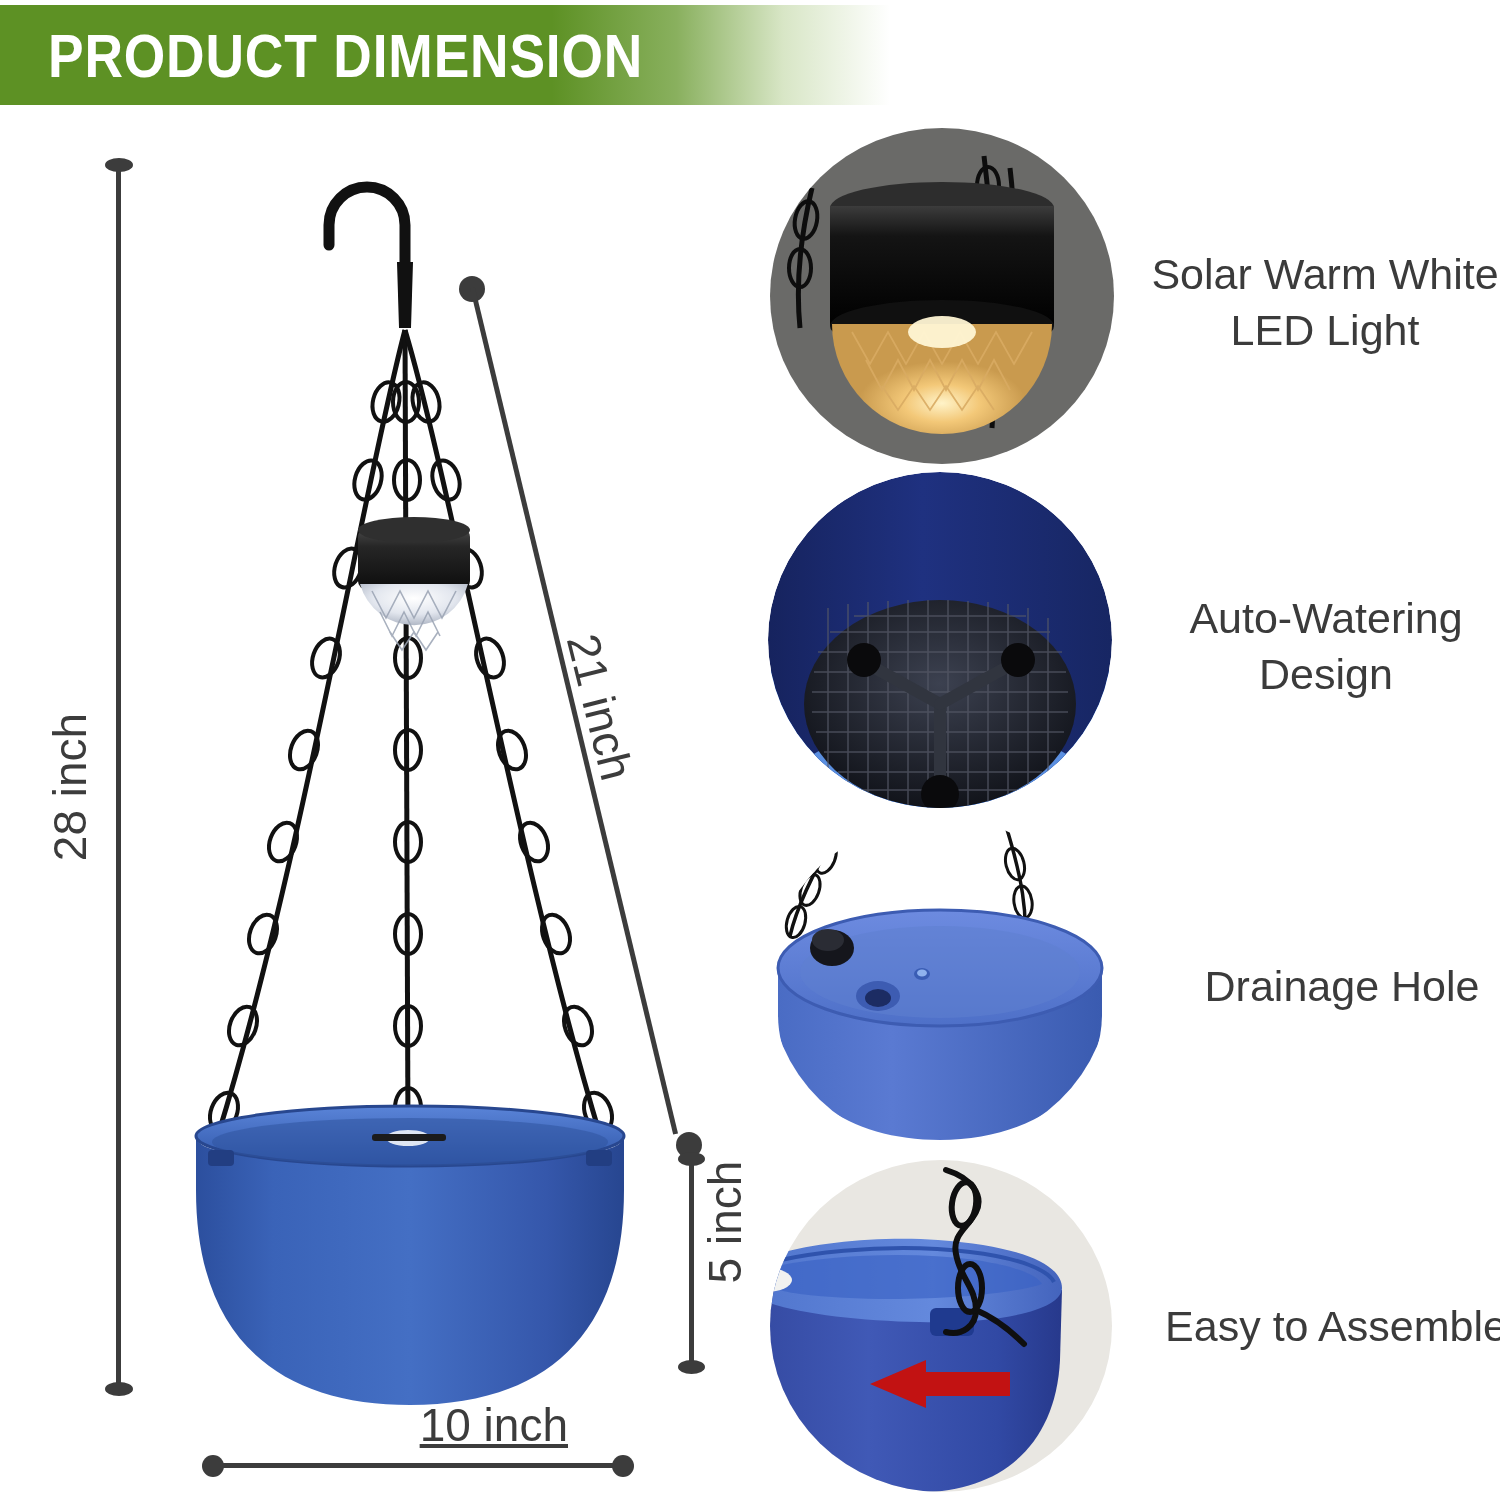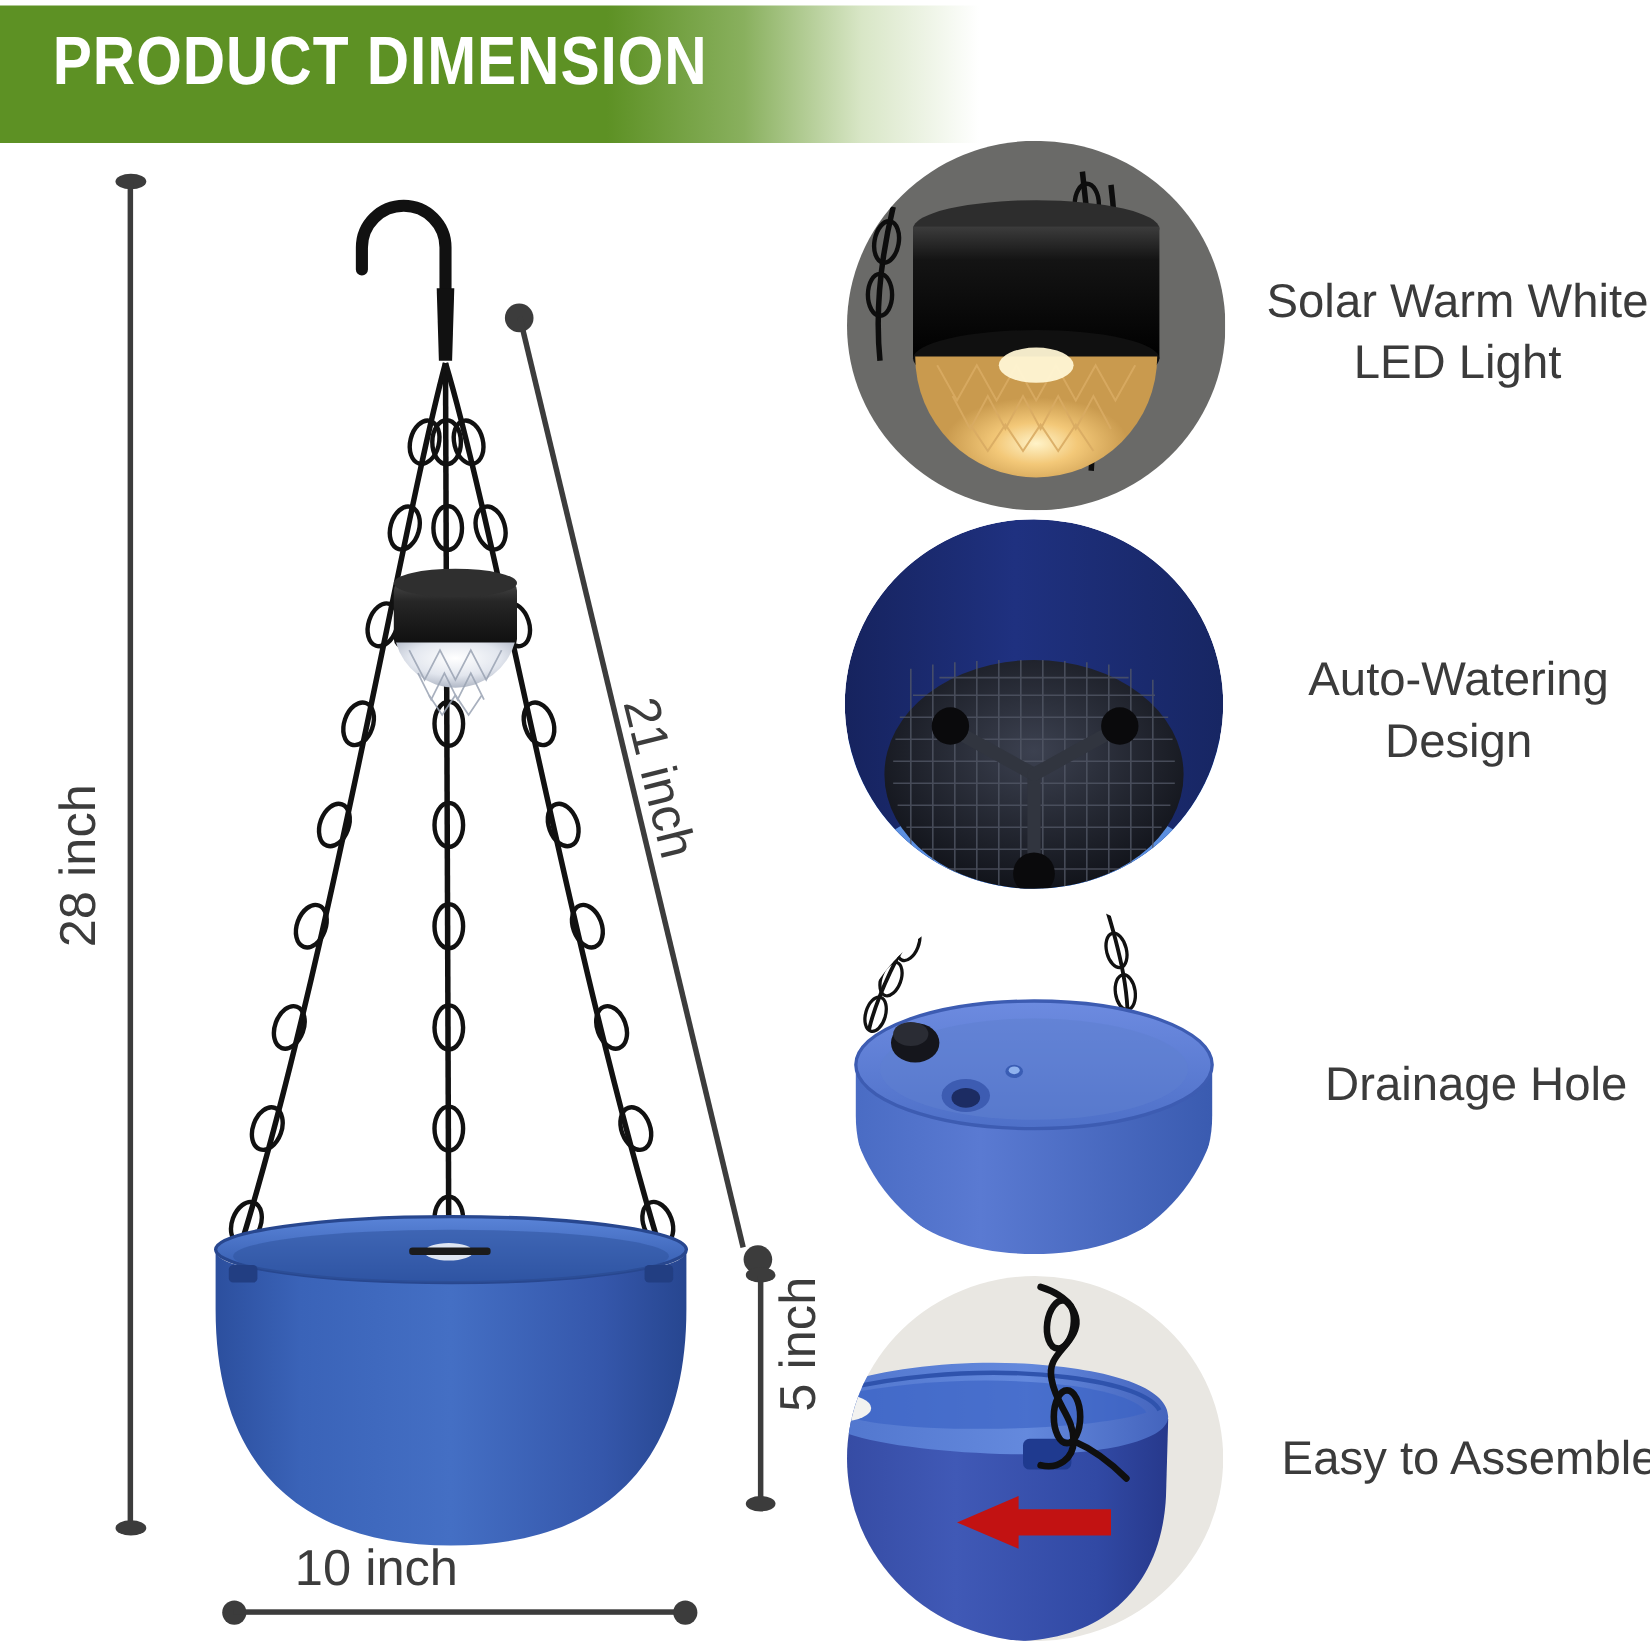--- a/index.html
+++ b/index.html
@@ -1,21 +1,21 @@
 <!DOCTYPE html>
 <html><head>
 <meta charset="utf-8">
 <title>Product Dimension</title>
 <style>
   html,body{margin:0;padding:0;background:#fff;}
   body{width:1500px;height:1497px;position:relative;overflow:hidden;
        font-family:"Liberation Sans","DejaVu Sans",sans-serif;}
 
   
-  #banner{position:absolute;left:0;top:5px;width:890px;height:125px;
+  #banner{position:absolute;left:0;top:5px;width:890px;height:100px;
           background:linear-gradient(to right,#5d9124 0%,#5d9124 62%,#89b05e 76%,#d8e6c6 88%,#ffffff 100%);}
   #banner-title{position:absolute;left:48px;top:16px;width:800px;height:70px;
           color:#fff;font-size:62px;font-weight:bold;letter-spacing:1px;
           line-height:70px;white-space:nowrap;
           transform:scaleX(0.86);transform-origin:left center;
           font-family:"Liberation Sans","DejaVu Sans",sans-serif;}
 
   
   .dimline{position:absolute;background:#3c3c3c;}
   .dimdot{position:absolute;background:#3c3c3c;border-radius:50%;}
@@ -41,21 +41,21 @@
   #dim5-line{left:689px;top:1160px;width:5px;height:208px;}
   #dim5-dot-top{left:678px;top:1152px;width:27px;height:14px;}
   #dim5-dot-bot{left:678px;top:1360px;width:27px;height:14px;}
   #dim5-label{left:625px;top:1195px;width:200px;text-align:center;
               transform:rotate(-90deg);transform-origin:center center;}
 
   
   #dim10-line{left:212px;top:1463px;width:412px;height:5px;}
   #dim10-dot-l{left:202px;top:1455px;width:22px;height:22px;border-radius:50%;}
   #dim10-dot-r{left:612px;top:1455px;width:22px;height:22px;border-radius:50%;}
-  #dim10-label{left:268px;top:1398px;width:300px;text-align:left;}
+  #dim10-label{left:268px;top:1398px;width:300px;text-align:right;text-decoration:underline;}
 
   
   #product{position:absolute;left:150px;top:150px;width:520px;height:1260px;}
 
   .svgfull{position:absolute;left:0;top:0;width:100%;height:100%;}
 
   
   .feature{position:absolute;}
   .fcircle{position:absolute;border-radius:50%;overflow:hidden;}
   .fdots{position:absolute;left:0;top:0;width:100%;height:100%;

